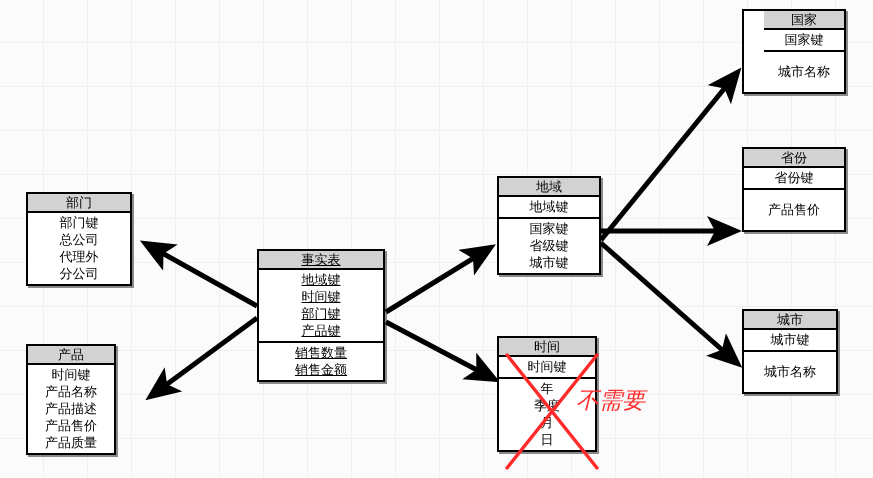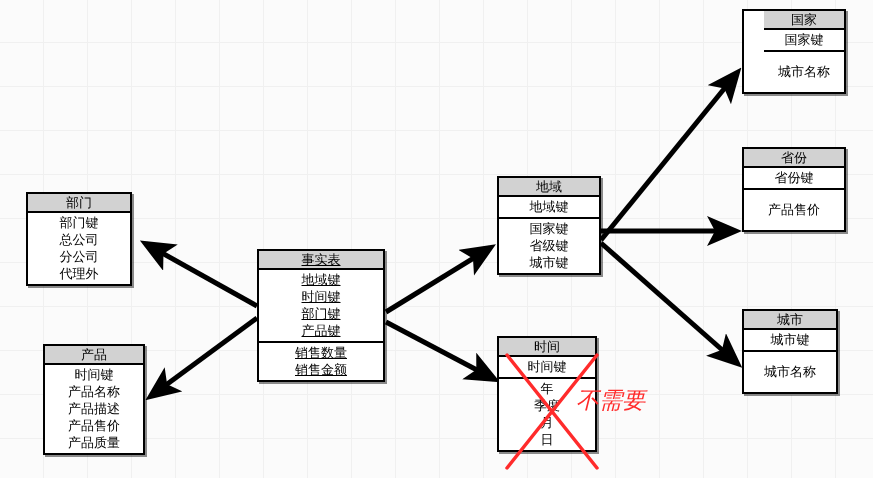--- a/index.html
+++ b/index.html
@@ -47,21 +47,21 @@
   }
   .entity .row {
     text-align: center;
     font-size: 13px;
     line-height: 17px;
     color: #000;
     white-space: nowrap;
   }
   
   #ent-department { left: 26px;  top: 192px; width: 106px; }
-  #ent-product    { left: 43px;  top: 344px; width: 102px; }
+  #ent-product    { left: 26px;  top: 344px; width: 90px; }
   #ent-fact       { left: 257px; top: 249px; width: 128px; text-decoration: underline; }
   #ent-region     { left: 497px; top: 176px; width: 104px; }
   #ent-time       { left: 497px; top: 336px; width: 100px; }
   #ent-country    { left: 742px; top: 9px;   width: 104px; padding-left: 20px; }
   #ent-province   { left: 742px; top: 147px; width: 104px; }
   #ent-city       { left: 742px; top: 309px; width: 96px; }
 
   #ent-region .sect:first-of-type,
   #ent-time .sect:first-of-type,
   #ent-country .sect:first-of-type,
@@ -109,22 +109,22 @@
       <line x1="601" y1="231" x2="735" y2="231"></line>
       <line x1="601" y1="243" x2="737" y2="363"></line>
     </g>
   </svg>
 
   <div class="entity" id="ent-department">
     <div class="hdr">部门</div>
     <div class="sect">
       <div class="row">部门键</div>
       <div class="row">总公司</div>
+      <div class="row">代理外</div>
       <div class="row">分公司</div>
-      <div class="row">代理外</div>
     </div>
   </div>
 
   <div class="entity" id="ent-product">
     <div class="hdr">产品</div>
     <div class="sect">
       <div class="row">时间键</div>
       <div class="row">产品名称</div>
       <div class="row">产品描述</div>
       <div class="row">产品售价</div>

